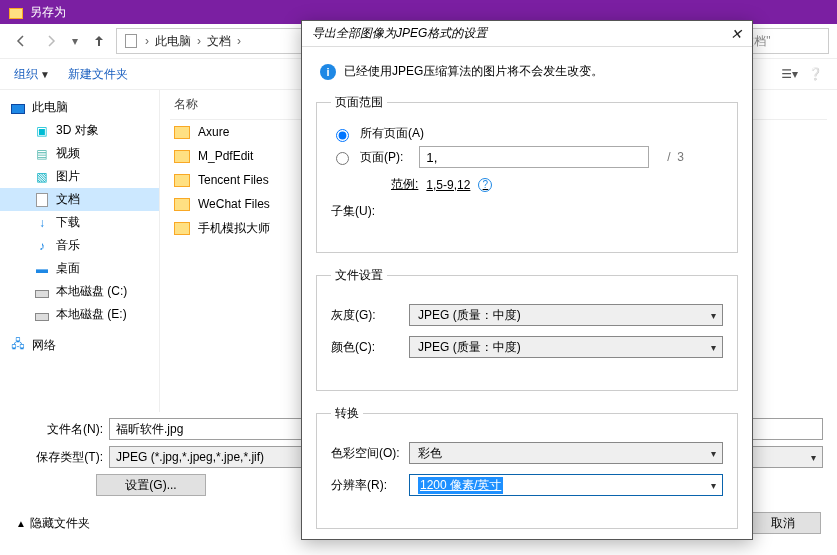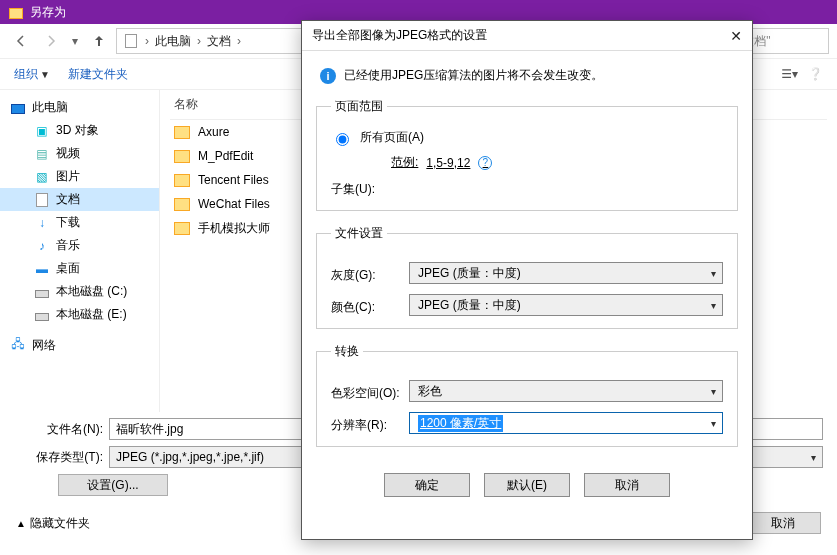--- a/index.html
+++ b/index.html
@@ -42,42 +42,42 @@
   .list-row { display:flex; align-items:center; gap:8px; padding:4px 4px; }
   .ic-folder { width:16px; height:13px; background:#ffe082; border:1px solid #f9a825; }
 
   .footer { padding: 6px 14px 0 14px; }
   .frow { display:flex; align-items:center; margin-bottom:6px; }
   .flabel { width:95px; text-align:right; padding-right:6px; }
   .ftext { flex:1; height:22px; border:1px solid #9e9e9e; padding:0 6px; display:flex; align-items:center; }
   .fcombo { flex:1; height:22px; border:1px solid #9e9e9e; padding:0 6px; display:flex; align-items:center; position:relative; background:#efefef; }
   .fcombo::after, .combo::after, .btn-drop::after { content:"▾"; position:absolute; right:6px; font-size:10px; color:#333; }
   .btn { height:22px; border:1px solid #adadad; background:#e1e1e1; padding:0 16px; display:inline-flex; align-items:center; justify-content:center; position:relative; }
-  .btn-setg { width:110px; margin-left:44px; }
+  .btn-setg { width:110px; margin-left:82px; }
   .bottombar { display:flex; align-items:center; padding:10px 16px; gap:16px; }
   .hide-link { display:flex; align-items:center; gap:4px; }
   .spacer { flex:1; }
   .btn-save { width:90px; position:relative; }
   .btn-cancel { width:76px; }
 
   
   .modal { position:absolute; left:301px; top:20px; width:452px; height:520px; background:#fff; border:1px solid #555; box-shadow:0 4px 18px rgba(0,0,0,.3); display:flex; flex-direction:column; }
-  .m-title { height:30px; border-bottom:1px solid #ddd; display:flex; align-items:center; padding:4px 10px; }
+  .m-title { height:30px; border-bottom:1px solid #ddd; display:flex; align-items:center; padding:4px 10px;font-style:italic; }
   .m-close { margin-left:auto; font-size:14px; color:#222; cursor:pointer; }
   .m-body { padding:10px 14px 0 14px; flex:1; }
   .info-row { display:flex; align-items:center; gap:8px; margin:6px 4px 14px 4px; }
   .info-icon { width:16px; height:16px; border-radius:50%; background:#1e88e5; color:#fff; display:flex; align-items:center; justify-content:center; font-size:11px; font-weight:bold; }
-  fieldset { border:1px solid #ccc; margin:0 0 14px 0; padding:10px 14px 2px 14px; }
+  fieldset { border:1px solid #ccc; margin:0 0 14px 0; padding:10px 14px 22px 14px; }
   legend { padding:0 4px; }
   .radio-row { display:flex; align-items:center; gap:8px; margin:4px 0; }
   .pg-input { width:230px; height:22px; border:1px solid #aaa; padding:0 6px; margin-left:8px; }
   .pg-total { margin-left:10px; color:#777; }
   .eg-row { margin:8px 0 10px 60px; display:flex; align-items:center; gap:8px;text-decoration:underline; }
   .qmark { width:14px; height:14px; border-radius:50%; border:1px solid #1e88e5; color:#1e88e5; display:flex; align-items:center; justify-content:center; font-size:10px; }
-  .field-row { display:flex; align-items:flex-end; margin:10px 0; }
+  .field-row { display:flex; align-items:center; margin:10px 0; }
   .field-row label { width:78px; }
   .combo { flex:1; height:22px; border:1px solid #888; background:#efefef; padding:0 8px; display:flex; align-items:center; position:relative; }
   .combo.open { background:#fff; border-color:#0a64ad; }
   .combo.open .sel-text { background:#1e90ff; color:#fff; padding:0 2px;text-decoration:underline; }
   .m-footer { display:flex; justify-content:center; gap:14px; padding:12px 0 0 0; }
   .m-btn { width:86px; height:24px; border:1px solid #8a8a8a; background:#e1e1e1; display:flex; align-items:center; justify-content:center; }
 
   svg { display:block; }
 </style>
 </head>
@@ -266,20 +266,26 @@
     <div class="info-row">
       <span class="info-icon">i</span>
       <span>已经使用JPEG压缩算法的图片将不会发生改变。</span>
     </div>
 
     <fieldset>
       <legend>页面范围</legend>
       <div class="radio-row">
         <input type="radio" checked="" style="">
         <span><span>所有页面(A)</span></span>
+      </div>
+      <div class="radio-row">
+        <input type="radio" style="">
+        <span>页面(P):</span>
+        <input class="pg-input" value="1," style="">
+        <span class="pg-total">/&nbsp;&nbsp;<span>3</span></span>
       </div>
       <div class="eg-row">
         <span>范例:</span>
         <span>1,5-9,12</span>
         <span class="qmark">?</span>
       </div>
       <div class="field-row">
         <label>子集(U):</label>
       </div>
     </fieldset>

